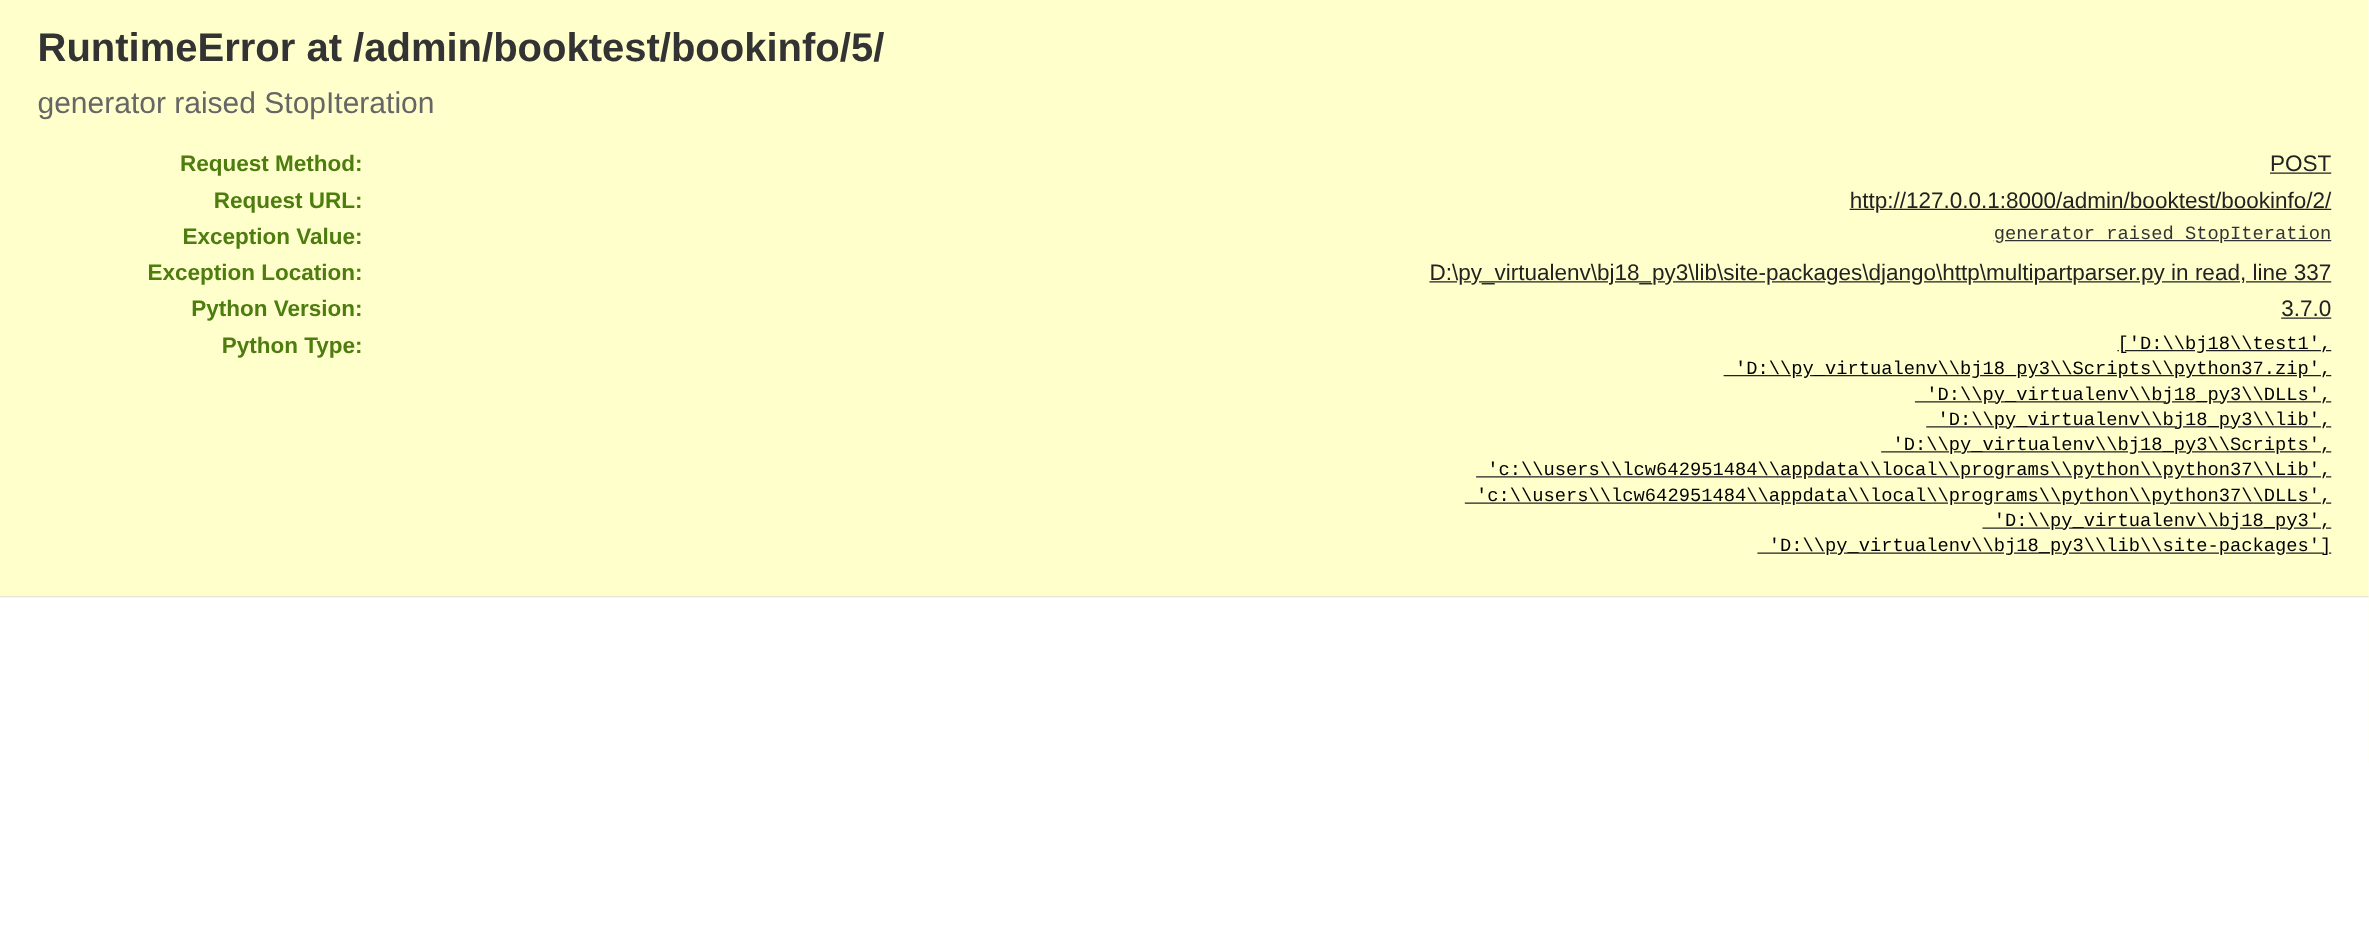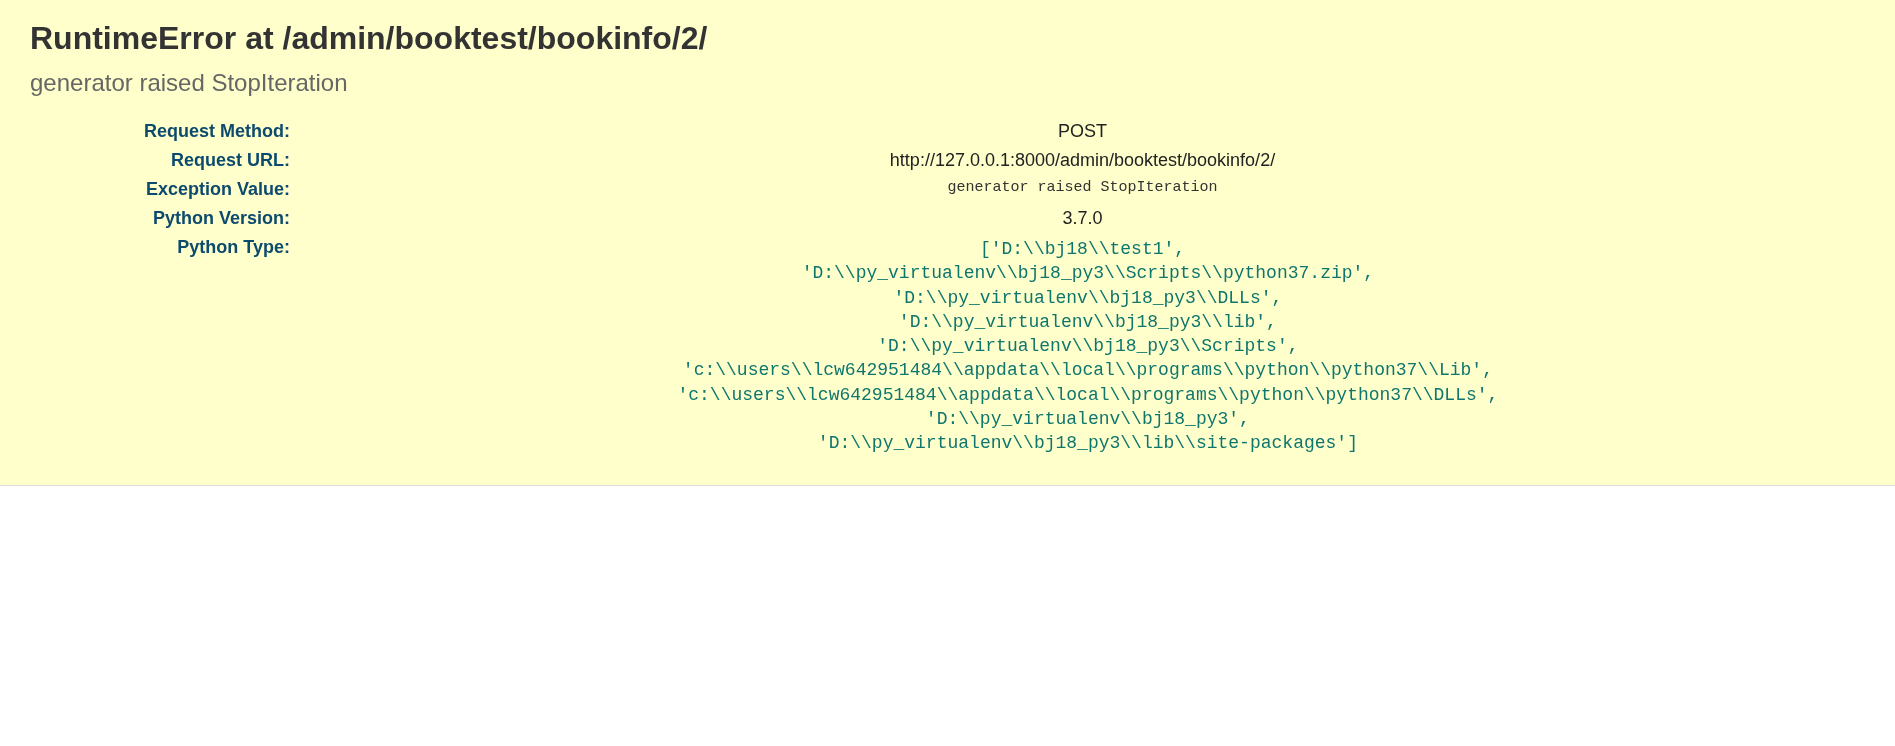--- a/index.html
+++ b/index.html
@@ -31,65 +31,70 @@
     }
     table.meta {
       border-collapse: collapse;
       width: 100%;
     }
     table.meta th {
       text-align: right;
       vertical-align: top;
       padding: 4px 10px 4px 0;
       font-weight: 600;
-      color: #0c4a6e;
+      color: #4d7c0f;
       font-size: 18px;
       white-space: nowrap;
       width: 270px;
     }
     table.meta td {
-      text-align: center;
+      text-align: right;
       vertical-align: top;
       padding: 4px 0;
       font-size: 18px;
       color: #222;
+      text-decoration: underline;
     }
     table.meta td.code {
       font-family: Consolas, "Courier New", monospace;
       font-size: 15px;
       color: #333;
     }
     table.meta td pre {
       font-family: Consolas, "Courier New", "SimSun", monospace;
-      font-size: 18px;
-      color: #0f766e;
+      font-size: 15px;
+      color: #000000;
       white-space: pre;
       line-height: 1.35;
     }
   </style>
 </head>
 <body>
 
 <div id="summary">
-  <h1>RuntimeError at /admin/booktest/bookinfo/2/</h1>
+  <h1>RuntimeError at /admin/booktest/bookinfo/5/</h1>
   <h2>generator raised StopIteration</h2>
 
   <table class="meta">
     <tbody>
         <tr>
       <th>Request Method:</th>
       <td>POST</td>
     </tr>
     <tr>
       <th>Request URL:</th>
       <td>http://127.0.0.1:8000/admin/booktest/bookinfo/2/</td>
     </tr>
     <tr>
       <th>Exception Value:</th>
       <td class="code">generator raised StopIteration</td>
+    </tr>
+    <tr>
+      <th>Exception Location:</th>
+      <td>D:\py_virtualenv\bj18_py3\lib\site-packages\django\http\multipartparser.py in read, line 337</td>
     </tr>
     <tr>
       <th>Python Version:</th>
       <td>3.7.0</td>
     </tr>
     <tr>
       <th>Python Type:</th>
       <td>
             <pre>['D:\\bj18\\test1',
  'D:\\py_virtualenv\\bj18_py3\\Scripts\\python37.zip',

